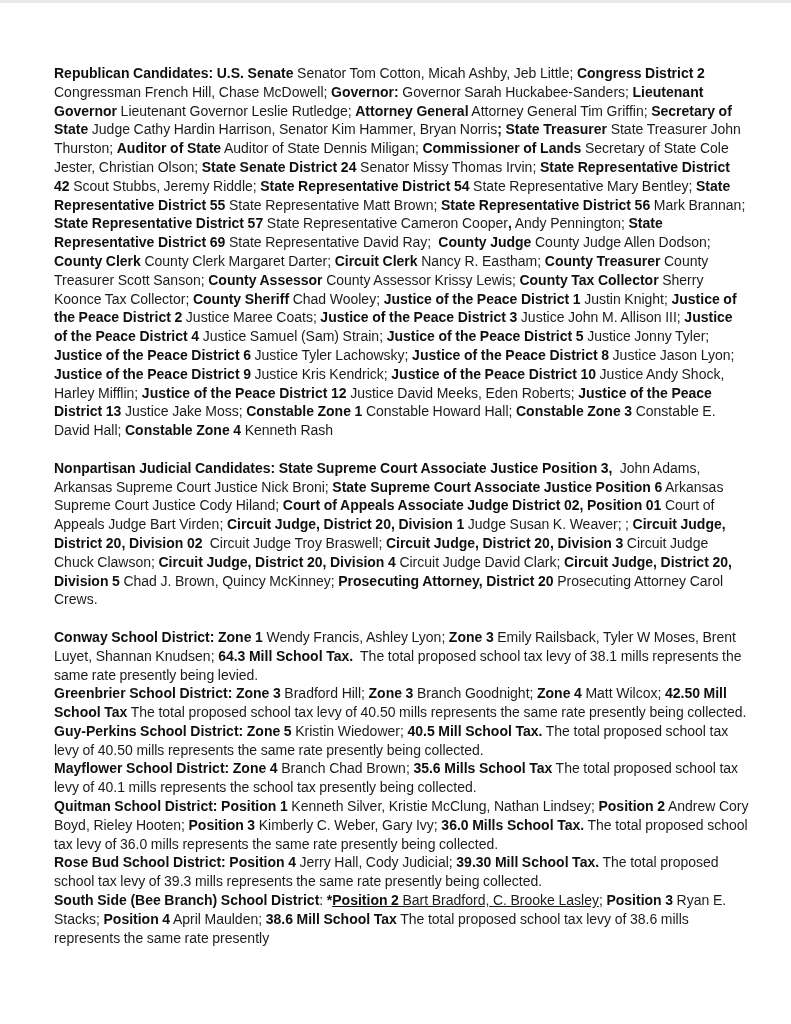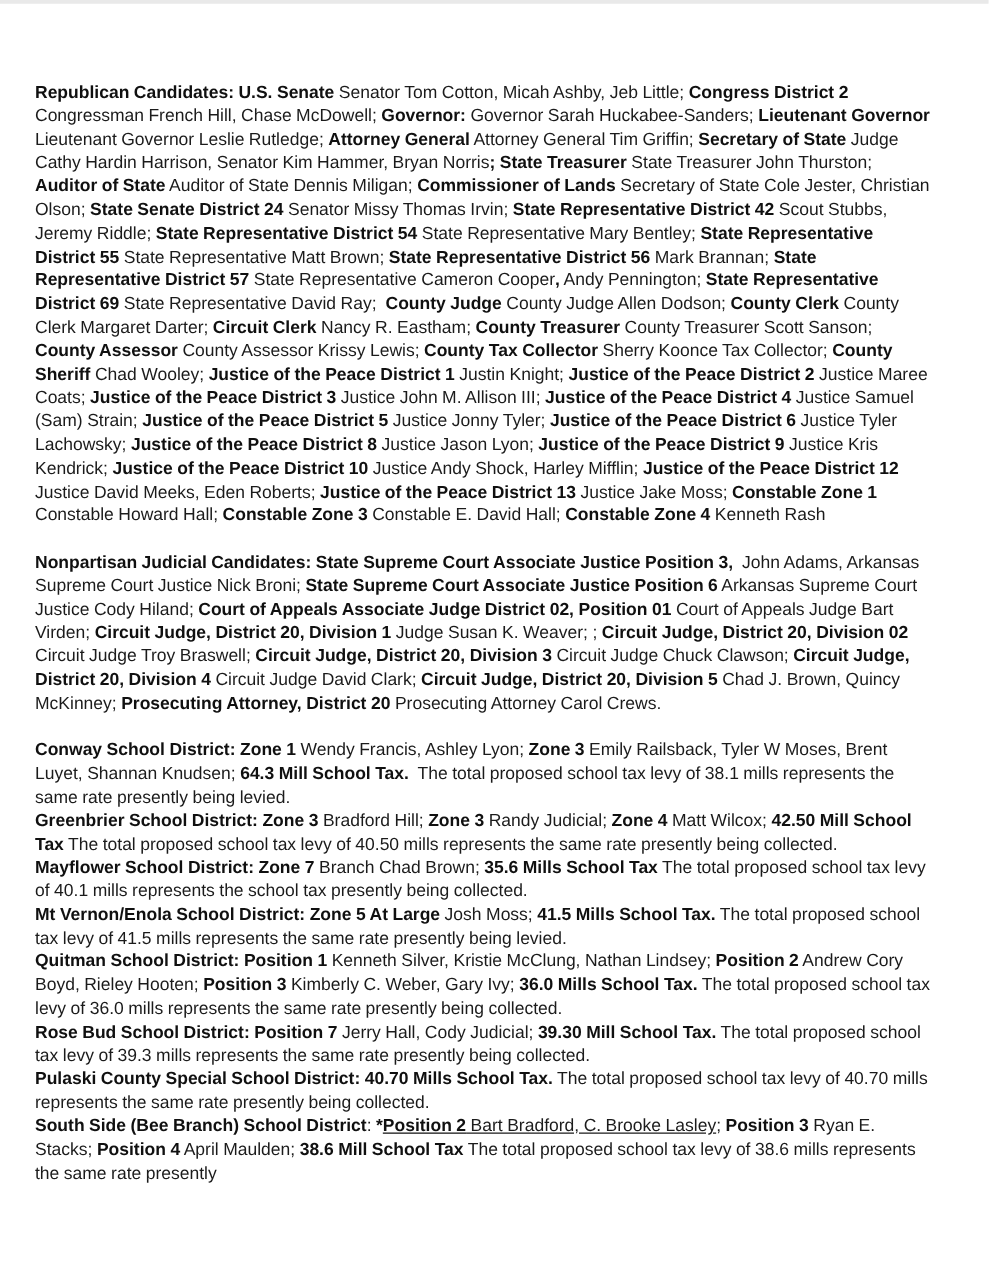--- a/index.html
+++ b/index.html
@@ -13,21 +13,21 @@
     overflow: hidden;
     font-family: "Liberation Sans", sans-serif;
   }
   .top-edge {
     height: 3px;
     background: #e9e9e9;
   }
   .page {
     box-sizing: border-box;
     width: 791px;
-    padding: 61px 42px 0 28px;
+    padding: 61px 42px 0 54px;
     color: #1b1b1b;
     font-size: 14px;
     line-height: 18.8px;
   }
   p.para {
     margin: 0;
     white-space: pre-wrap;
     word-spacing: -0.3px;
   }
   p.para.spacer {
@@ -46,21 +46,20 @@
 
 <div class="top-edge"></div>
 
 <main class="page">
   <div>
       <p class="para"><span class="b">Republican Candidates: U.S. Senate</span><span> Senator Tom Cotton, Micah Ashby, Jeb Little; </span><span class="b">Congress District 2</span><span> Congressman French Hill, Chase McDowell; </span><span class="b">Governor:</span><span> Governor Sarah Huckabee-Sanders; </span><span class="b">Lieutenant Governor</span><span> Lieutenant Governor Leslie Rutledge; </span><span class="b">Attorney General</span><span> Attorney General Tim Griffin; </span><span class="b">Secretary of State</span><span> Judge Cathy Hardin Harrison, Senator Kim Hammer, Bryan Norris</span><span class="b">; State Treasurer</span><span> State Treasurer John Thurston; </span><span class="b">Auditor of State</span><span> Auditor of State Dennis Miligan; </span><span class="b">Commissioner of Lands</span><span> Secretary of State Cole Jester, Christian Olson; </span><span class="b">State Senate District 24</span><span> Senator Missy Thomas Irvin; </span><span class="b">State Representative District 42</span><span> Scout Stubbs, Jeremy Riddle; </span><span class="b">State Representative District 54</span><span> State Representative Mary Bentley; </span><span class="b">State Representative District 55</span><span> State Representative Matt Brown; </span><span class="b">State Representative District 56</span><span> Mark Brannan; </span><span class="b">State Representative District 57</span><span> State Representative Cameron Cooper</span><span class="b">,</span><span> Andy Pennington; </span><span class="b">State Representative District 69</span><span> State Representative David Ray;  </span><span class="b">County Judge</span><span> County Judge Allen Dodson; </span><span class="b">County Clerk</span><span> County Clerk Margaret Darter; </span><span class="b">Circuit Clerk</span><span> Nancy R. Eastham; </span><span class="b">County Treasurer</span><span> County Treasurer Scott Sanson; </span><span class="b">County Assessor</span><span> County Assessor Krissy Lewis; </span><span class="b">County Tax Collector</span><span> Sherry Koonce Tax Collector; </span><span class="b">County Sheriff</span><span> Chad Wooley; </span><span class="b">Justice of the Peace District 1</span><span> Justin Knight; </span><span class="b">Justice of the Peace District 2</span><span> Justice Maree Coats; </span><span class="b">Justice of the Peace District 3</span><span> Justice John M. Allison III; </span><span class="b">Justice of the Peace District 4</span><span> Justice Samuel (Sam) Strain; </span><span class="b">Justice of the Peace District 5</span><span> Justice Jonny Tyler; </span><span class="b">Justice of the Peace District 6</span><span> Justice Tyler Lachowsky; </span><span class="b">Justice of the Peace District 8</span><span> Justice Jason Lyon; </span><span class="b">Justice of the Peace District 9</span><span> Justice Kris Kendrick; </span><span class="b">Justice of the Peace District 10</span><span> Justice Andy Shock, Harley Mifflin; </span><span class="b">Justice of the Peace District 12</span><span> Justice David Meeks, Eden Roberts; </span><span class="b">Justice of the Peace District 13</span><span> Justice Jake Moss; </span><span class="b">Constable Zone 1</span><span> Constable Howard Hall; </span><span class="b">Constable Zone 3</span><span> Constable E. David Hall; </span><span class="b">Constable Zone 4</span><span> Kenneth Rash</span></p>
       <p class="para spacer"></p>
       <p class="para"><span class="b">Nonpartisan Judicial Candidates: State Supreme Court Associate Justice Position 3,</span><span>  John Adams, Arkansas Supreme Court Justice Nick Broni; </span><span class="b">State Supreme Court Associate Justice Position 6</span><span> Arkansas Supreme Court Justice Cody Hiland; </span><span class="b">Court of Appeals Associate Judge District 02, Position 01</span><span> Court of Appeals Judge Bart Virden; </span><span class="b">Circuit Judge, District 20, Division 1</span><span> Judge Susan K. Weaver; ; </span><span class="b">Circuit Judge, District 20, Division 02</span><span>  Circuit Judge Troy Braswell; </span><span class="b">Circuit Judge, District 20, Division 3</span><span> Circuit Judge Chuck Clawson; </span><span class="b">Circuit Judge, District 20, Division 4</span><span> Circuit Judge David Clark; </span><span class="b">Circuit Judge, District 20, Division 5</span><span> Chad J. Brown, Quincy McKinney; </span><span class="b">Prosecuting Attorney, District 20</span><span> Prosecuting Attorney Carol Crews.</span></p>
       <p class="para spacer"></p>
       <p class="para"><span class="b">Conway School District: Zone 1</span><span> Wendy Francis, Ashley Lyon; </span><span class="b">Zone 3</span><span> Emily Railsback, Tyler W Moses, Brent Luyet, Shannan Knudsen; </span><span class="b">64.3 Mill School Tax.</span><span>  The total proposed school tax levy of 38.1 mills represents the same rate presently being levied.</span></p>
-      <p class="para"><span class="b">Greenbrier School District: Zone 3</span><span> Bradford Hill; </span><span class="b">Zone 3</span><span> Randy Judicial; </span><span class="b">Zone 4</span><span> Matt Wilcox; </span><span class="b">42.50 Mill School Tax</span><span> The total proposed school tax levy of 40.50 mills represents the same rate presently being collected.</span></p>
-      <p class="para"><span class="b">Mayflower School District: Zone 7</span><span> Branch Chad Brown; </span><span class="b">35.6 Mills School Tax</span><span> The total proposed school tax levy of 40.1 mills represents the school tax presently being collected.</span></p>
-      <p class="para"><span class="b">Mt Vernon/Enola School District: Zone 5 At Large</span><span> Josh Moss; </span><span class="b">41.5 Mills School Tax.</span><span> The total proposed school tax levy of 41.5 mills represents the same rate presently being levied.</span></p>
+      <p class="para"><span class="b">Greenbrier School District: Zone 3</span><span> Bradford Hill; </span><span class="b">Zone 3</span><span> Branch Goodnight; </span><span class="b">Zone 4</span><span> Matt Wilcox; </span><span class="b">42.50 Mill School Tax</span><span> The total proposed school tax levy of 40.50 mills represents the same rate presently being collected.</span></p>
+      <p class="para"><span class="b">Guy-Perkins School District: Zone 5</span><span> Kristin Wiedower; </span><span class="b">40.5 Mill School Tax.</span><span> The total proposed school tax levy of 40.50 mills represents the same rate presently being collected.</span></p>
+      <p class="para"><span class="b">Mayflower School District: Zone 4</span><span> Branch Chad Brown; </span><span class="b">35.6 Mills School Tax</span><span> The total proposed school tax levy of 40.1 mills represents the school tax presently being collected.</span></p>
       <p class="para"><span class="b">Quitman School District: Position 1</span><span> Kenneth Silver, Kristie McClung, Nathan Lindsey; </span><span class="b">Position 2</span><span> Andrew Cory Boyd, Rieley Hooten; </span><span class="b">Position 3</span><span> Kimberly C. Weber, Gary Ivy; </span><span class="b">36.0 Mills School Tax.</span><span> The total proposed school tax levy of 36.0 mills represents the same rate presently being collected.</span></p>
-      <p class="para"><span class="b">Rose Bud School District: Position 7</span><span> Jerry Hall, Cody Judicial; </span><span class="b">39.30 Mill School Tax.</span><span> The total proposed school tax levy of 39.3 mills represents the same rate presently being collected.</span></p>
-      <p class="para"><span class="b">Pulaski County Special School District: 40.70 Mills School Tax.</span><span> The total proposed school tax levy of 40.70 mills represents the same rate presently being collected.</span></p>
+      <p class="para"><span class="b">Rose Bud School District: Position 4</span><span> Jerry Hall, Cody Judicial; </span><span class="b">39.30 Mill School Tax.</span><span> The total proposed school tax levy of 39.3 mills represents the same rate presently being collected.</span></p>
       <p class="para"><span class="b">South Side (Bee Branch) School District</span><span>: </span><span class="b">*</span><span class="b u">Position 2</span><span class="u"> Bart Bradford, C. Brooke Lasley</span><span>; </span><span class="b">Position 3</span><span> Ryan E. Stacks; </span><span class="b">Position 4</span><span> April Maulden; </span><span class="b">38.6 Mill School Tax</span><span> The total proposed school tax levy of 38.6 mills represents the same rate presently</span></p>
     </div>
 </main>
 
 </body></html>

